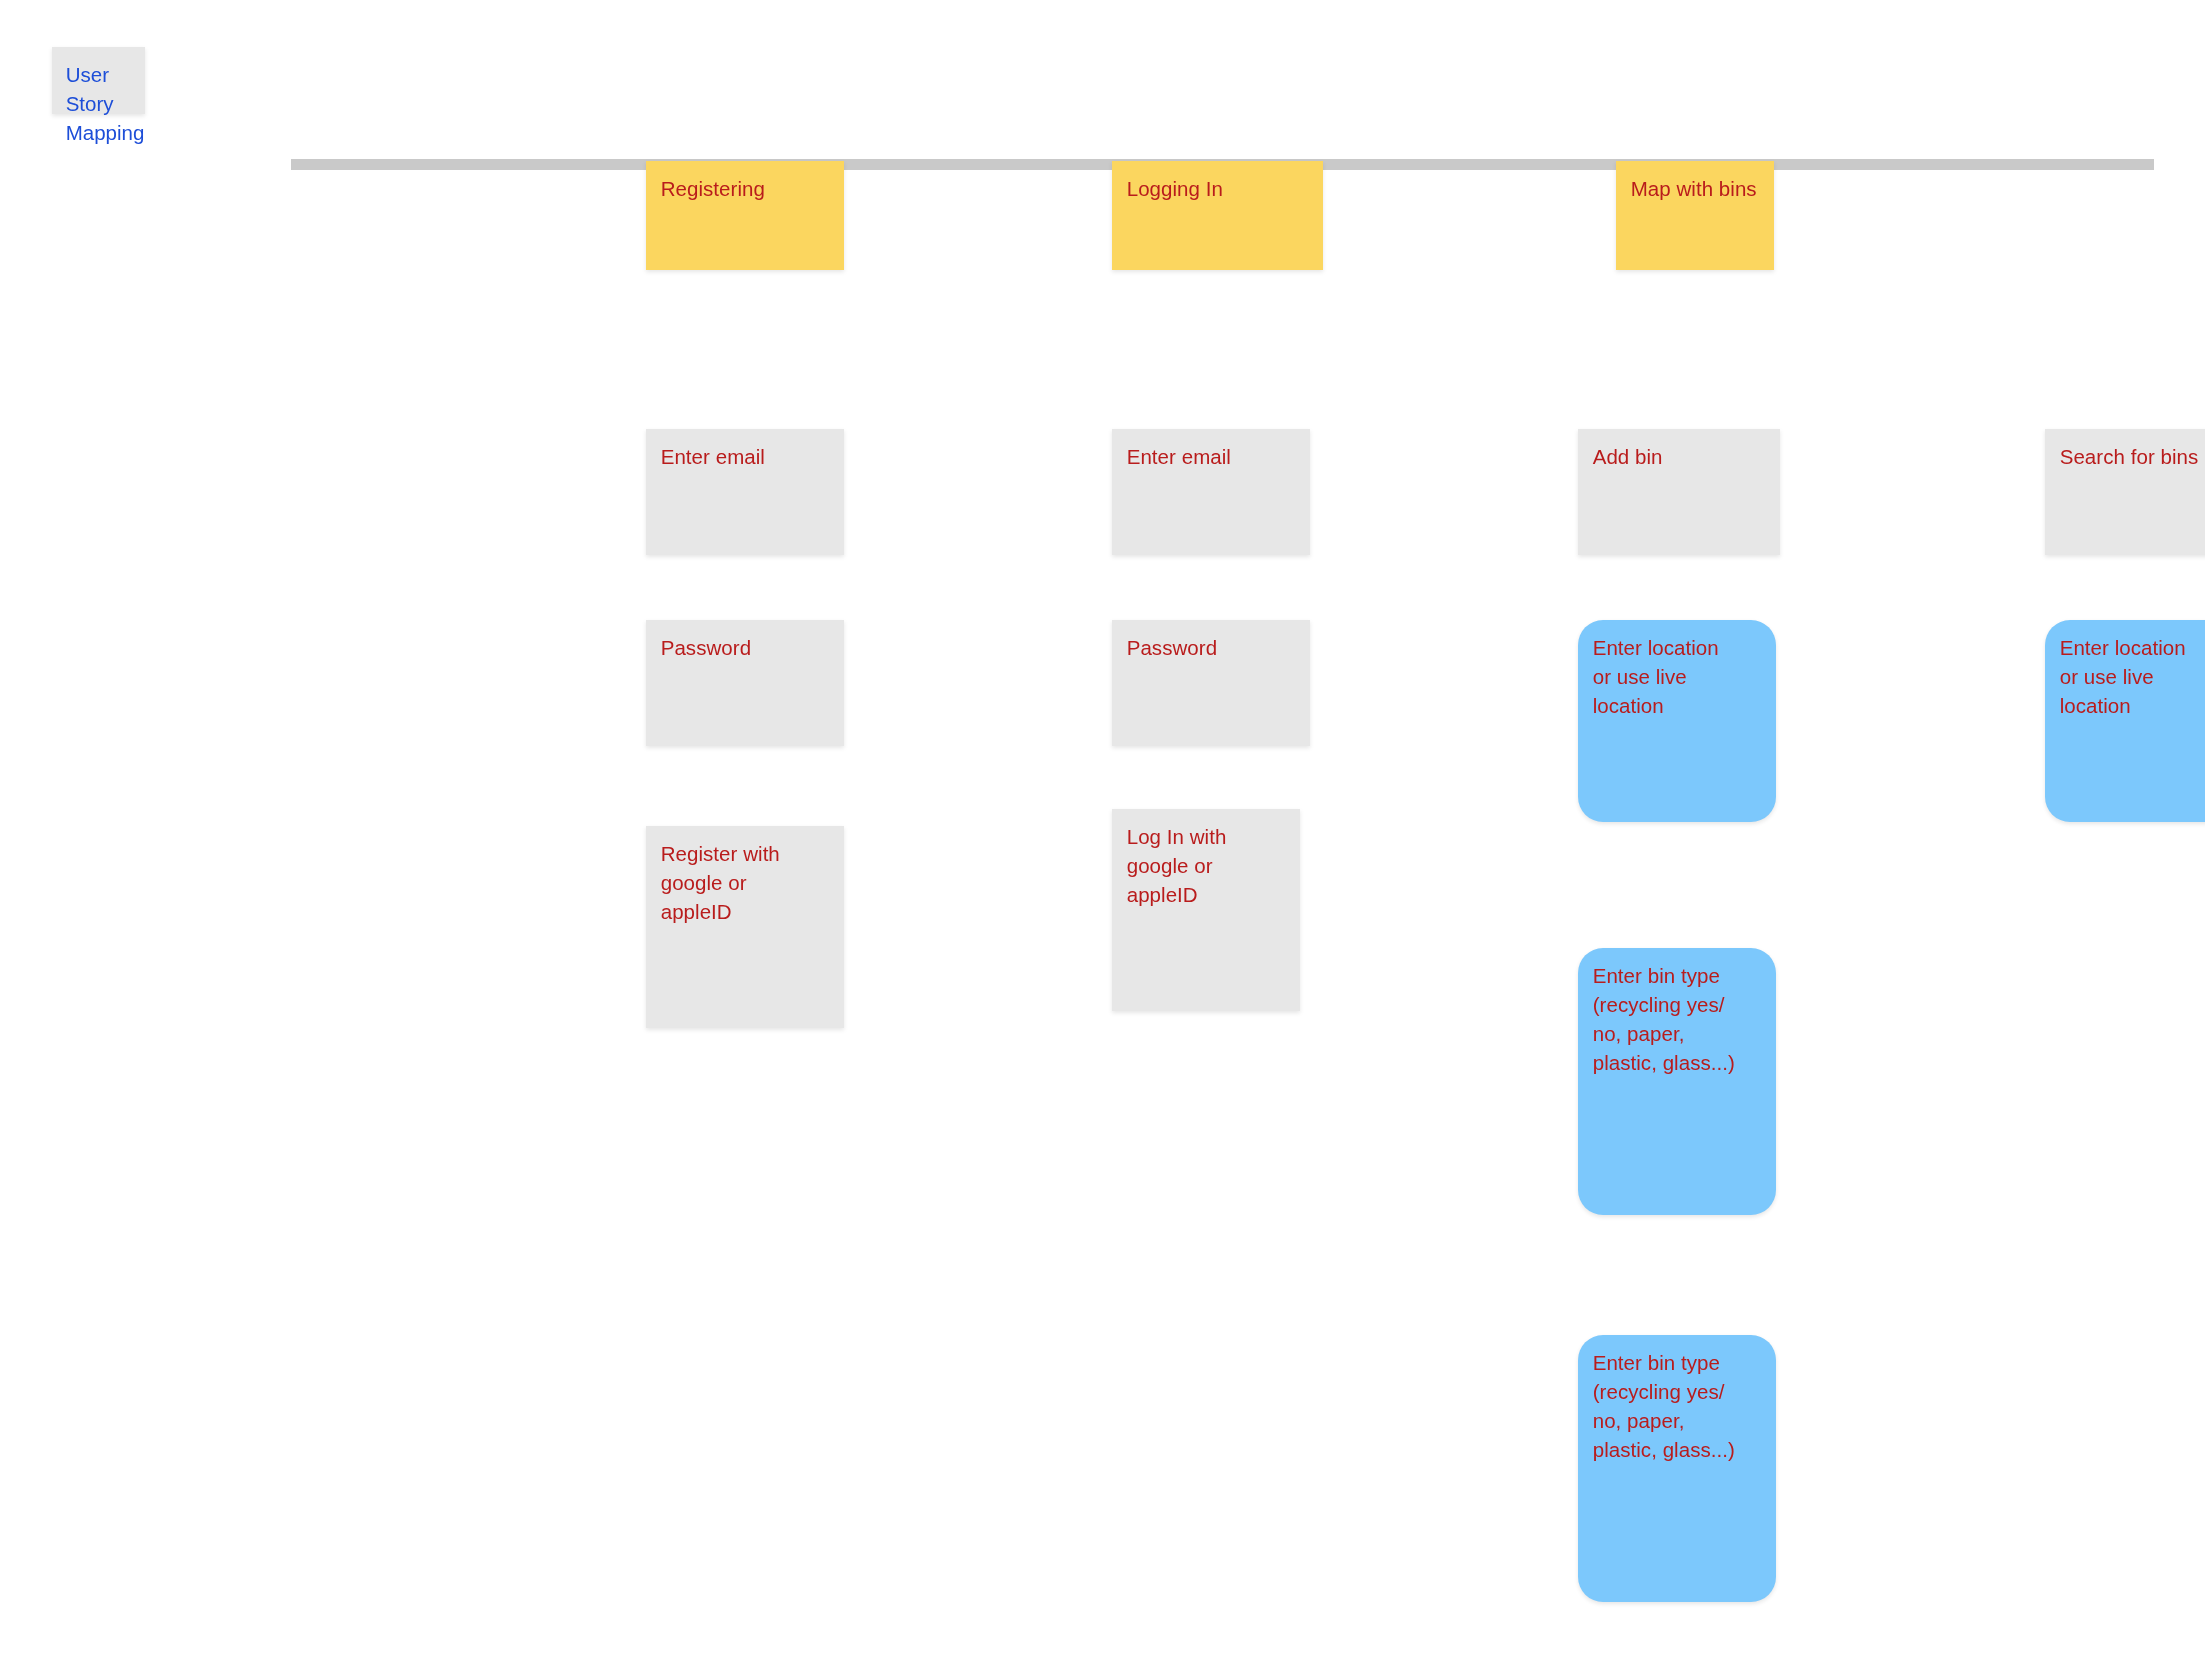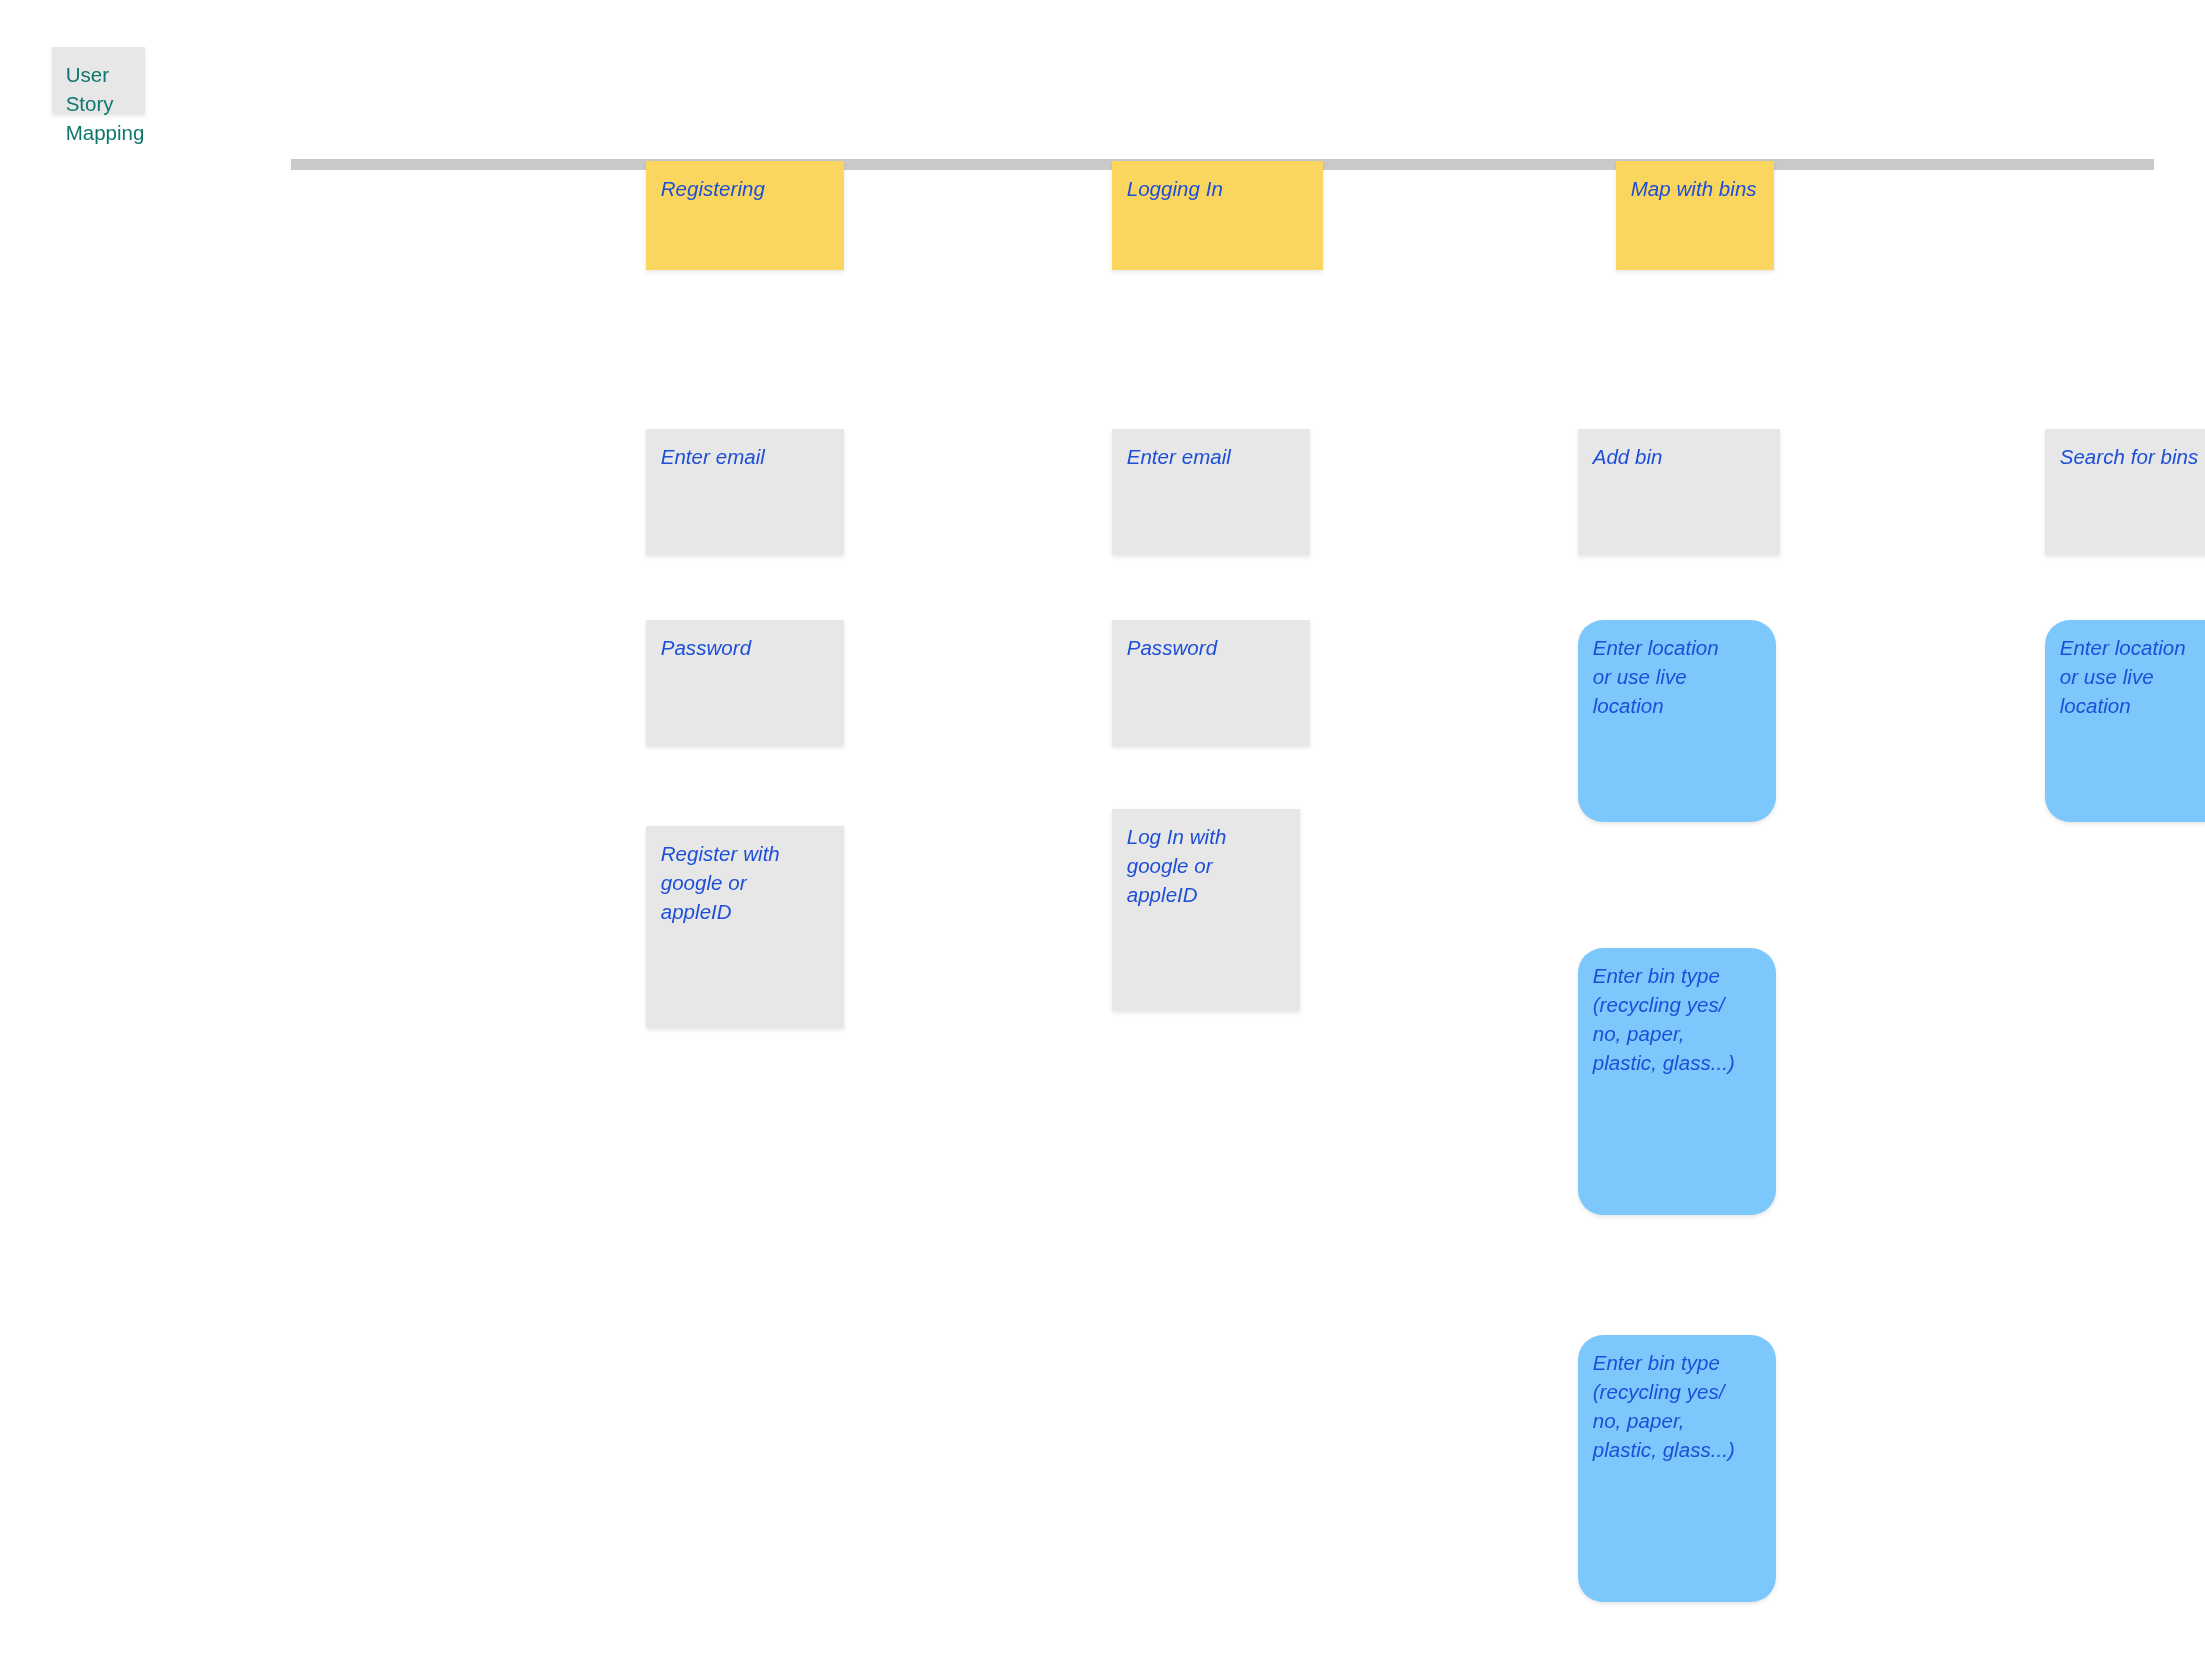--- a/index.html
+++ b/index.html
@@ -15,45 +15,44 @@
     -webkit-font-smoothing: antialiased;
   }
 
   
   .card {
     position: absolute;
     box-sizing: border-box;
     padding: 12.7px 14.7px;
     font-size: 20.5px;
     line-height: 1.42;
-    color: #1d4ed8;
+    color: #b91c1c;
     letter-spacing: 0.05px;
     box-shadow: 0 2px 4.4px rgba(0,0,0,0.10);
     display: block;
     overflow: hidden;
     white-space: pre-line;
-    font-style: italic;
   }
   .card.grey   { background: #e7e7e7; }
   .card.yellow { background: #fbd65f; }
   .card.blue   { background: #7cc8fc; border-radius: 25px; }
 
   
   .title-card {
     position: absolute;
     left: 52px;
     top: 47px;
     width: 93px;
     height: 67px;
     box-sizing: border-box;
     padding: 12.7px 13.7px;
     background: #e7e7e7;
     font-size: 20.5px;
     line-height: 1.42;
-    color: #0f766e;
+    color: #1d4ed8;
     box-shadow: 0 2px 4.4px rgba(0,0,0,0.10);
     white-space: pre-line;
   }
 
   
   .divider {
     position: absolute;
     left: 291px;
     top: 159px;
     width: 1863px;

